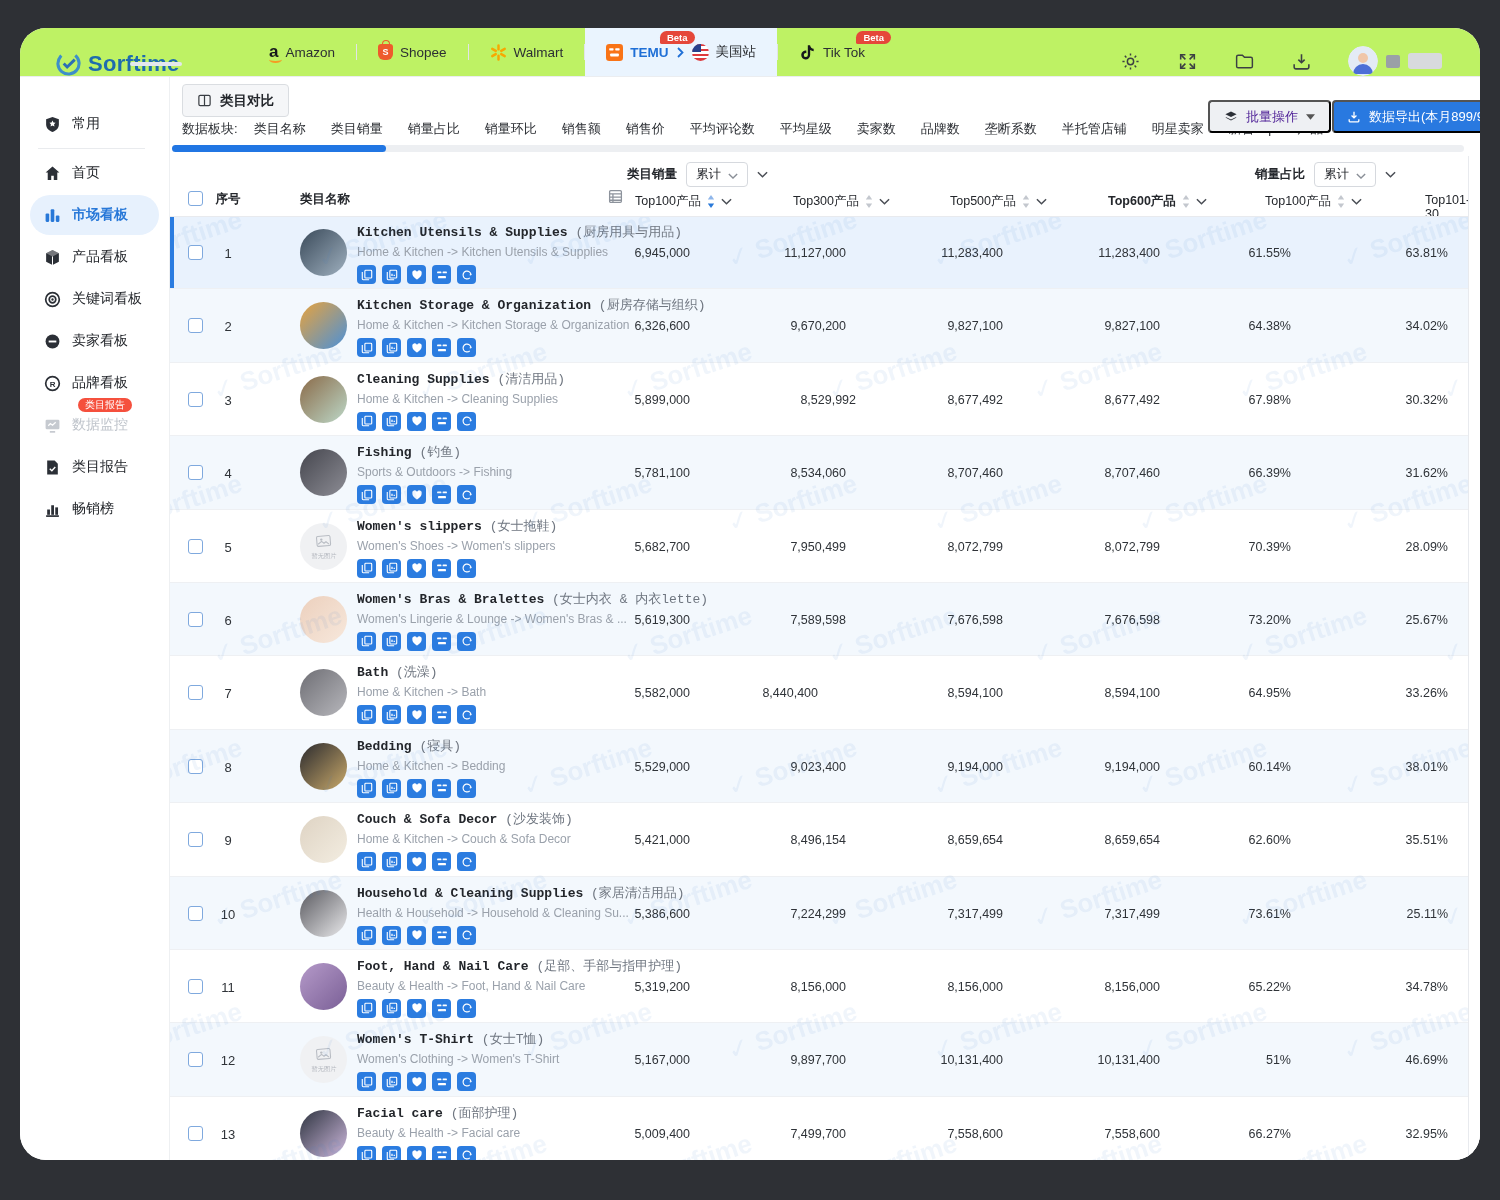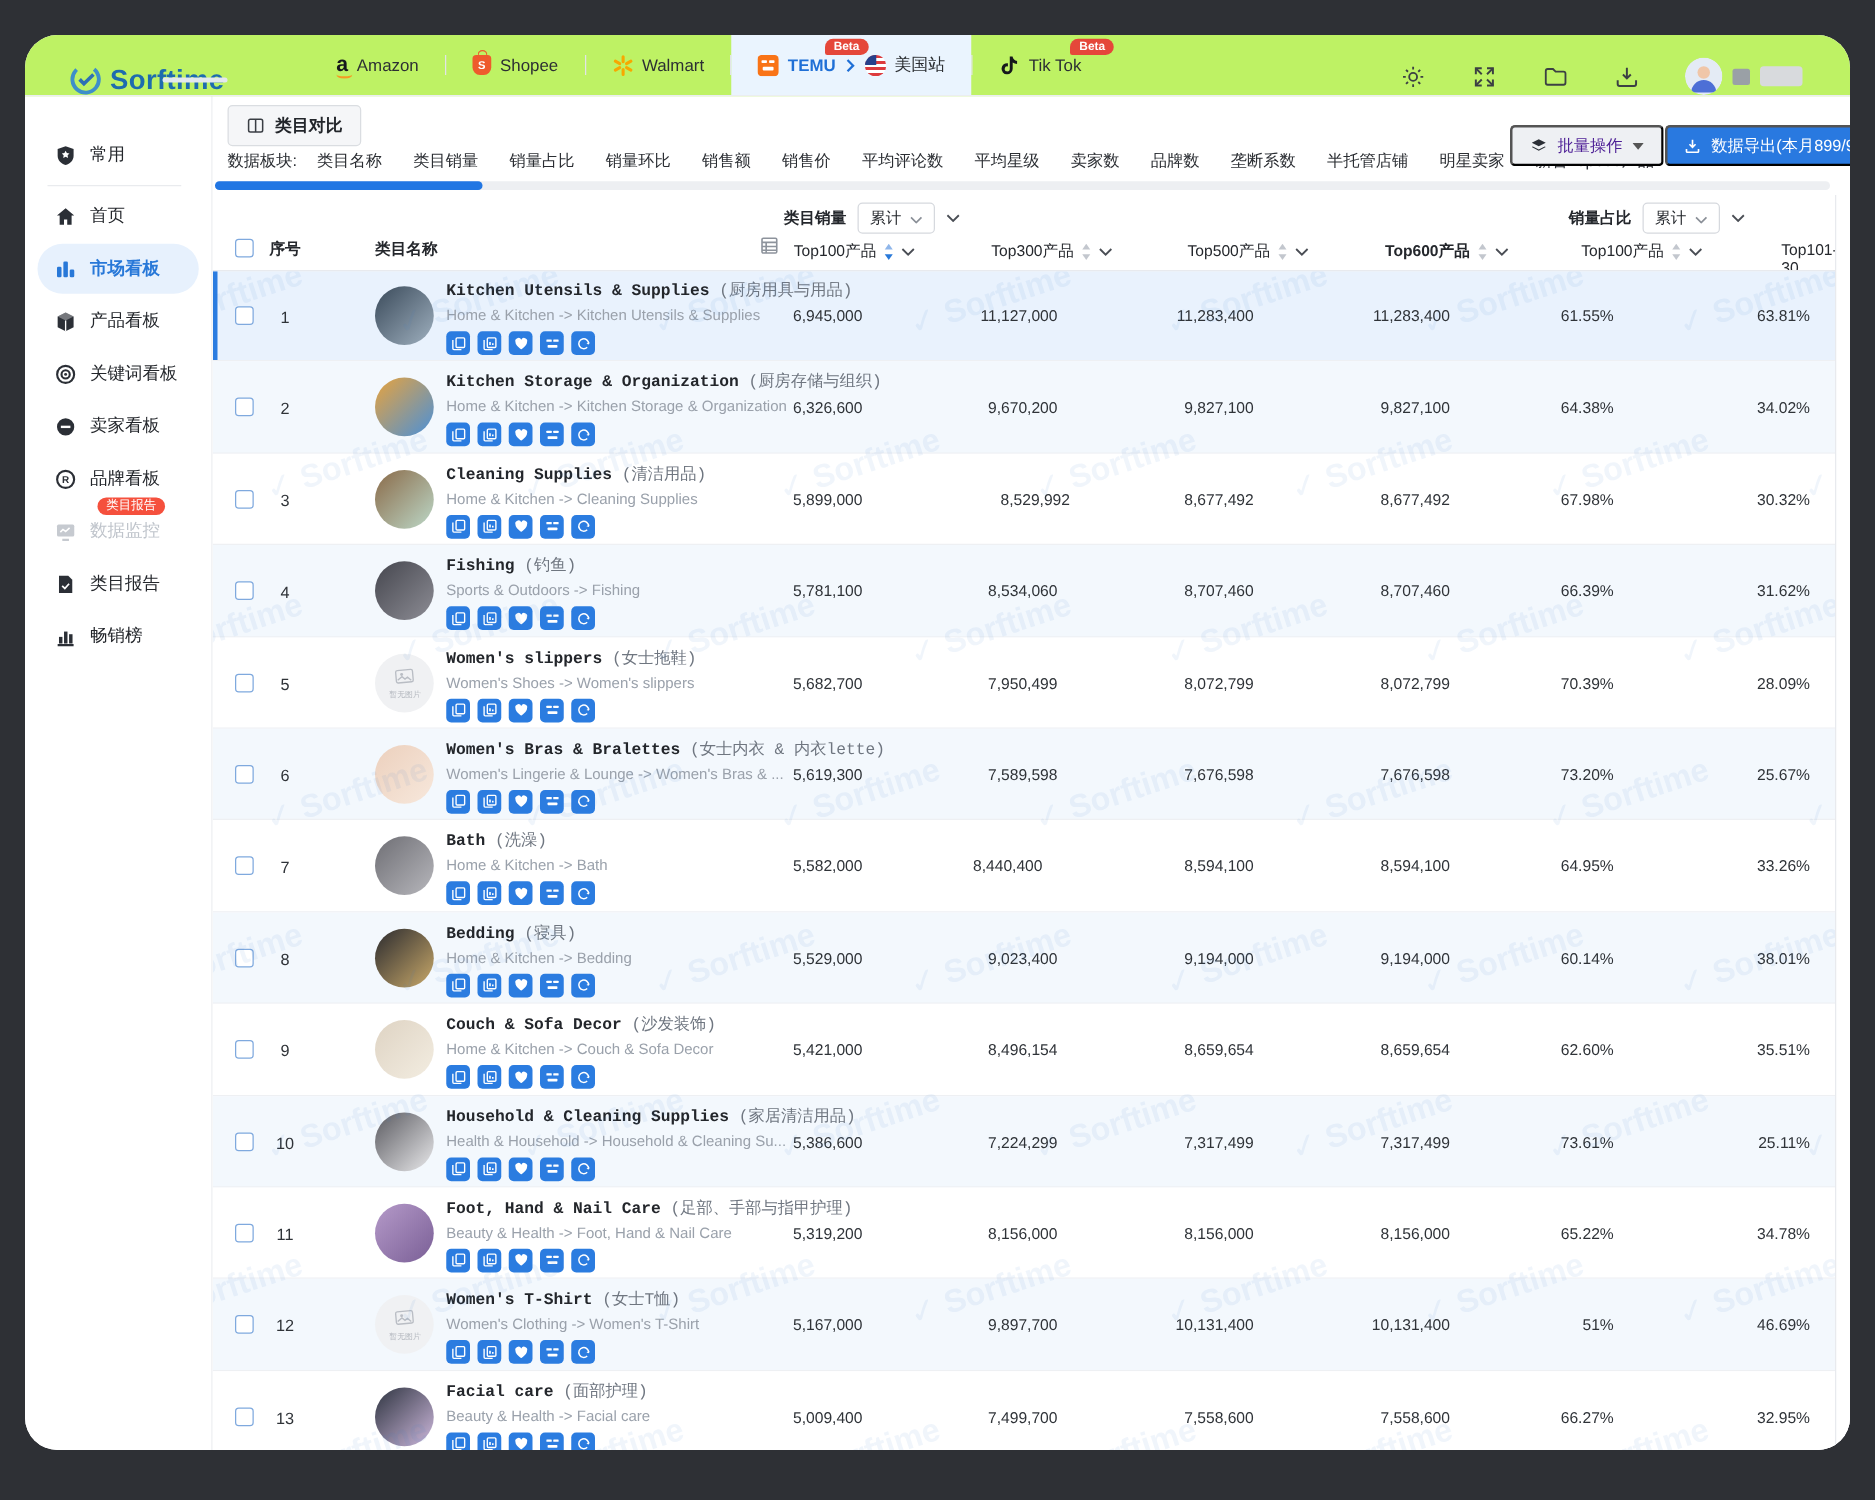--- a/index.html
+++ b/index.html
@@ -804,21 +804,21 @@
               </span>
               <span class="aicon">
                 <svg viewBox="0 0 14 14" fill="none" stroke="#fff" stroke-width="1.4">
                   <path d="M11.6 7A4.6 4.6 0 1010.2 10.3"></path>
                   <path d="M12.3 5.4l-.6 2.3-2.2-.8" fill="#fff" stroke="none"></path>
                 </svg>
               </span>
             </div>
     </div>
   <span class="val" style="right: 778px;">5,582,000</span>
-          <span class="val" style="right: 634px; text-align: center;">8,440,400</span>
+          <span class="val" style="right: 650px; text-align: center;">8,440,400</span>
           <span class="val" style="right: 465px;">8,594,100</span>
           <span class="val" style="right: 308px;">8,594,100</span>
           <span class="val" style="right: 177px;">64.95%</span>
           <span class="val" style="right: 20px;">33.26%</span>
         </div>
         <div class="trow even">
     <span class="cb"><span class="cbox"></span></span>
     <span class="idx">8</span>
     <span class="pimg" style="background: linear-gradient(135deg, rgb(42, 42, 46), rgb(201, 169, 106));"></span>
     <div class="rinfo">

